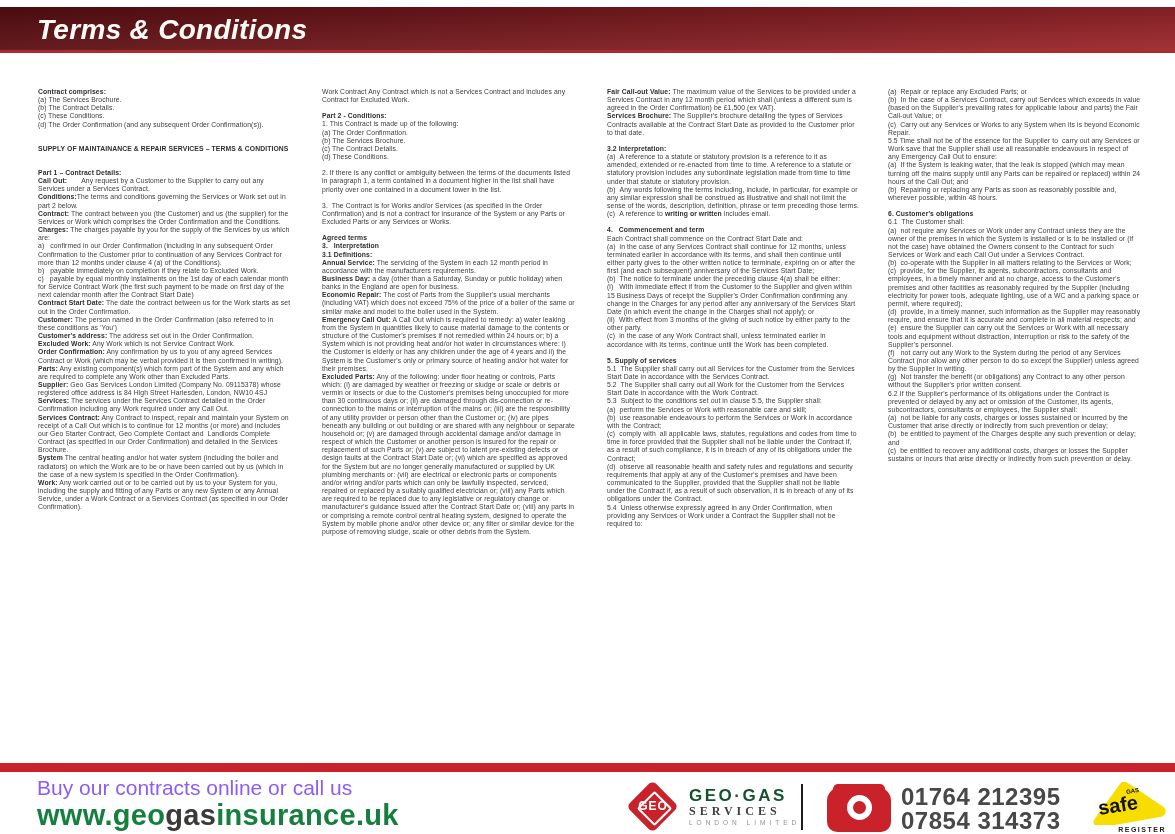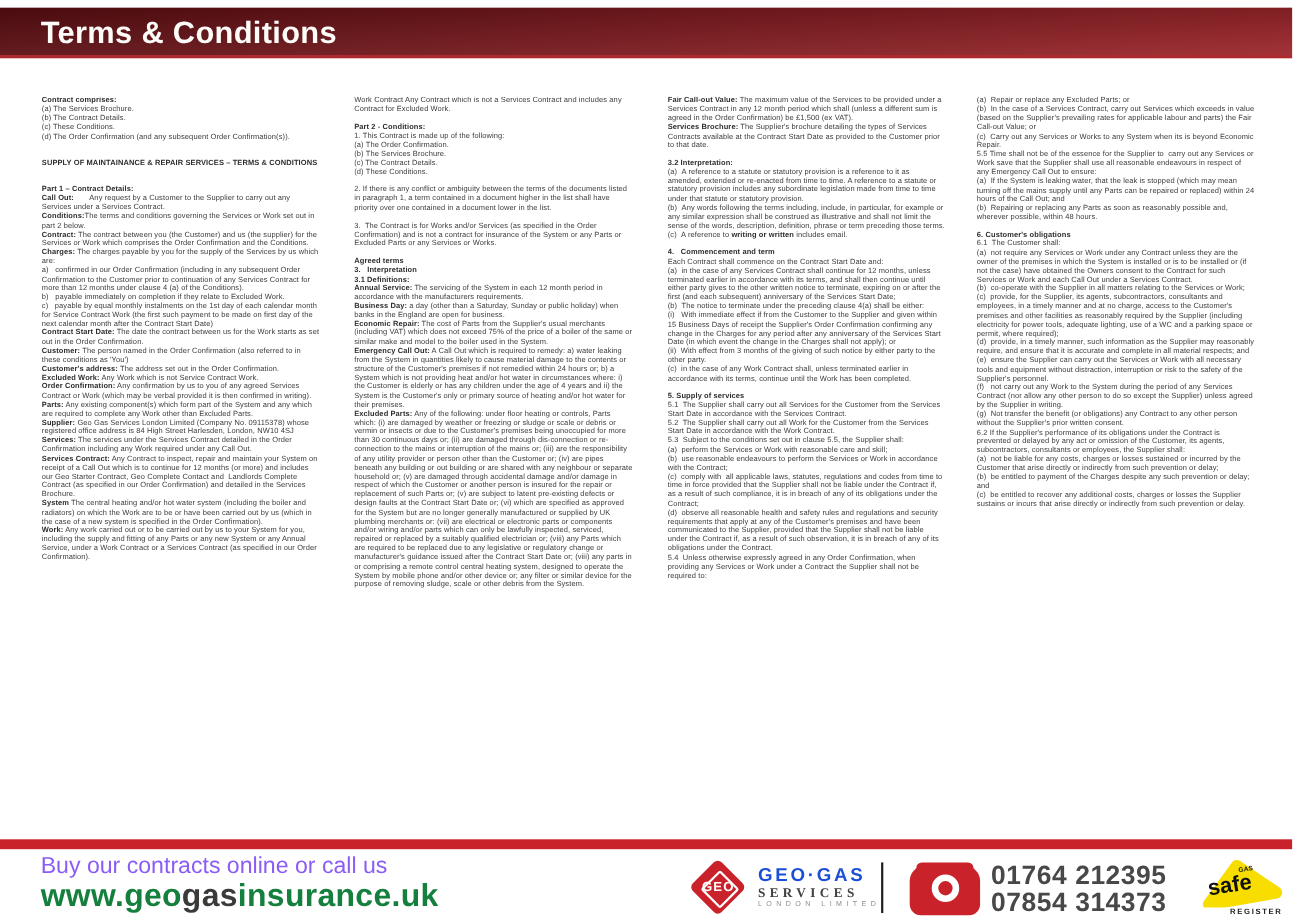--- a/index.html
+++ b/index.html
@@ -5,21 +5,21 @@
   html,body{margin:0;padding:0;background:#ffffff;}
   .page{position:relative;width:1175px;height:834px;background:#fff;overflow:hidden;
         font-family:"Liberation Sans",sans-serif;color:#3b3b3a;}
 
   
   .topbar{position:absolute;left:0;top:7px;width:100%;height:46px;
           background:linear-gradient(to bottom,rgba(0,0,0,.18),rgba(255,255,255,.06)),
                      linear-gradient(to right,#5a0e12,#9c262b);
           border-bottom:3px solid #ad2a2f;box-sizing:border-box;}
   .topbar h1{margin:0;padding:7px 4px 0 37px;font-size:28px;font-weight:bold;
-             color:#fdfcf9;letter-spacing:.3px;}
+             color:#fdfcf9;letter-spacing:.3px;font-style:italic;}
 
   
   .col{position:absolute;top:88px;height:672px;overflow:hidden;
        font-size:6.8px;line-height:8.15px;letter-spacing:.1px;text-align:left;}
   .col-1{left:38px;width:253px;}
   .col-2{left:322px;width:253px;}
   .col-3{left:607px;width:252px;}
   .col-4{left:888px;width:253px;}
   .col p{margin:0;}
   .col p.gap{height:8px;}
@@ -36,21 +36,21 @@
 
   .brand{position:absolute;left:626px;top:782px;display:flex;align-items:center;gap:9px;justify-content:center;}
   .diamond-wrap{position:relative;width:54px;height:50px;}
   .diamond{position:absolute;left:8px;top:6px;width:37px;height:37px;background:#c9222a;
            border-radius:5px;transform:rotate(45deg);}
   .diamond-inner{position:absolute;left:16px;top:14px;width:21px;height:21px;
            border:2px solid #fff;border-radius:2px;transform:rotate(45deg);}
   .diamond-text{position:absolute;left:0;top:17px;width:54px;text-align:center;
            color:#fff;font-weight:bold;font-size:12px;letter-spacing:1px;}
   .brand-text{line-height:1;}
-  .brand-1{font-size:17px;font-weight:bold;color:#1d4ed8;letter-spacing:2.5px;}
+  .brand-1{font-size:17px;font-weight:bold;color:#14532d;letter-spacing:2.5px;}
   .brand-2{font-size:12px;font-weight:bold;color:#404040;letter-spacing:4px;margin-top:1px;font-family:Liberation Serif, serif;}
   .brand-3{font-size:6.5px;color:#8f8f8c;letter-spacing:4px;margin-top:3px;}
 
   .vline{position:absolute;left:801px;top:784px;width:2px;height:46px;background:#1d1d1b;}
 
   .phone-icon{position:absolute;left:827px;top:787px;width:64px;height:45px;
               background:#c9222a;border-radius:14px 14px 10px 10px;}
   .phone-icon::before{content:"";position:absolute;left:20px;top:8px;width:13px;height:13px;
               border:6px solid #fff;border-radius:50%;}
   .phone-icon::after{content:"";position:absolute;left:6px;top:-3px;width:52px;height:10px;

